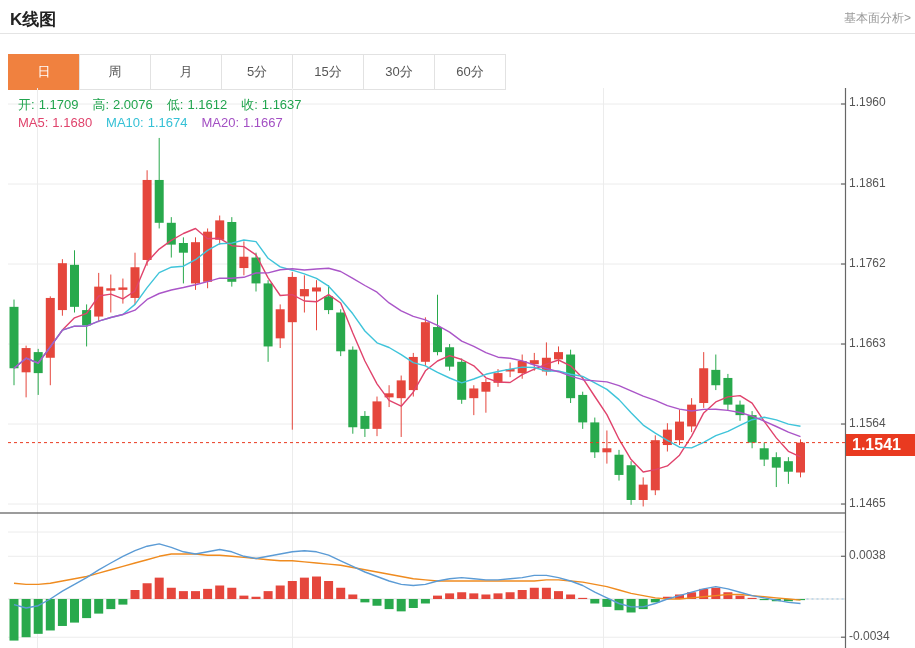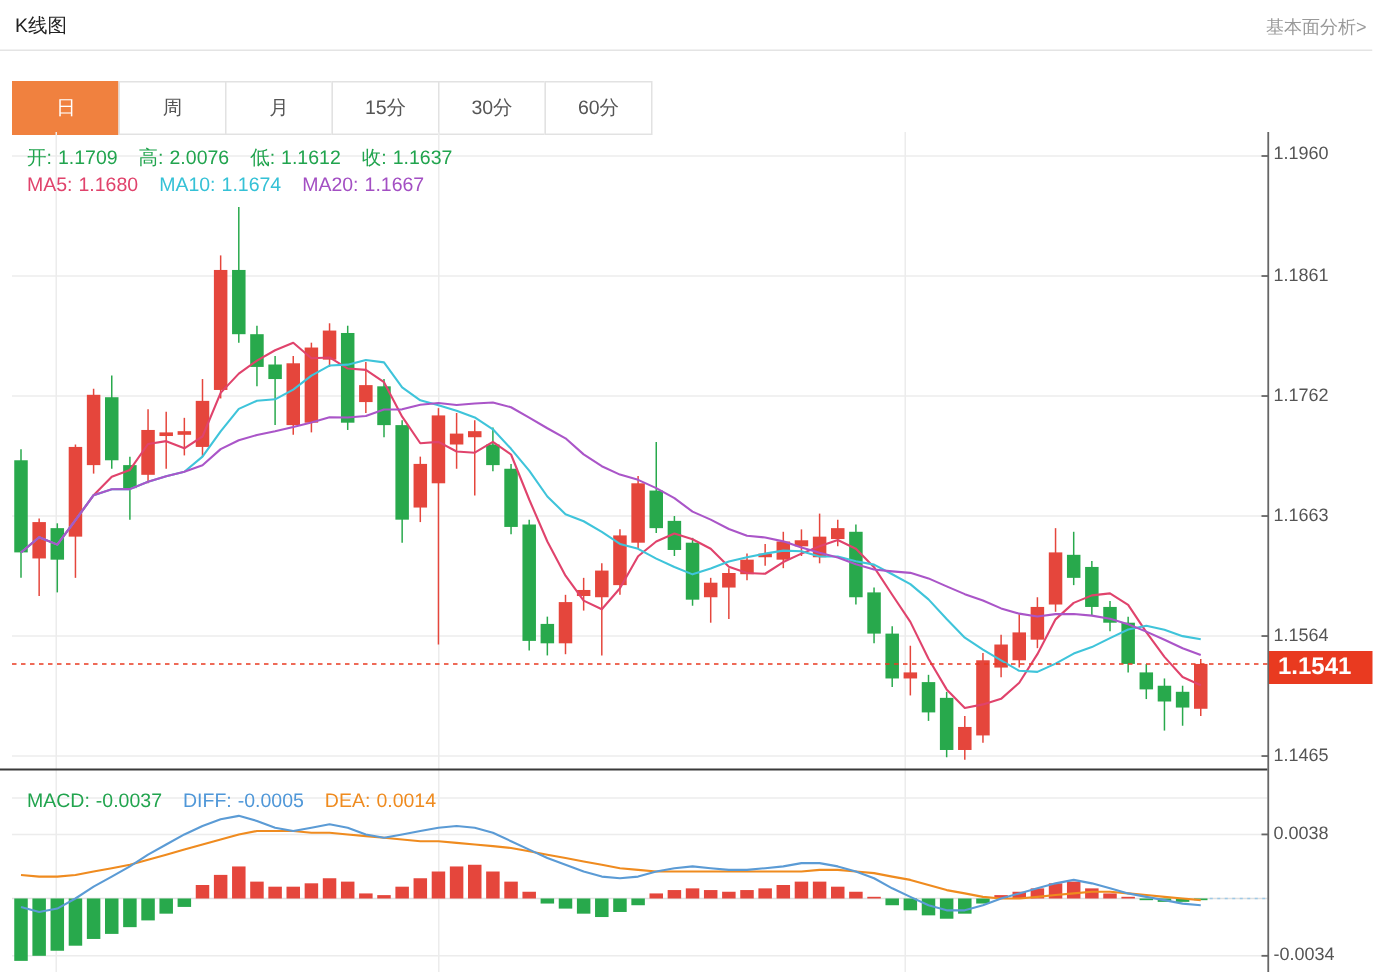--- a/index.html
+++ b/index.html
@@ -1,18 +1,18 @@
 <!DOCTYPE html>
 <html><head>
 <meta charset="utf-8">
 <style>
   html,body{margin:0;padding:0;background:#fff;width:915px;height:648px;overflow:hidden;
     font-family:"Liberation Sans","DejaVu Sans",sans-serif;}
   .app{position:relative;width:915px;height:648px;}
-  .header-title{position:absolute;left:10px;top:8px;font-size:13px;font-weight:normal;color:#222;}
+  .header-title{position:absolute;left:10px;top:8px;font-size:17px;font-weight:bold;color:#222;}
   .header-link{position:absolute;right:4px;top:10px;font-size:12px;color:#999;cursor:pointer;margin-left:16px;}
   .header-divider{position:absolute;left:0;top:33px;width:915px;height:1px;background:#e4e4e4;}
   .tabs{position:absolute;left:8px;top:54px;display:flex;}
   .tab{width:70px;height:34px;line-height:34px;text-align:center;font-size:13px;color:#555;
     background:#fff;border:1px solid #e2e2e2;margin-left:-1px;cursor:pointer;}
   .tab:first-child{margin-left:0;}
   .tab.active{background:#f0813f;border-color:#f0813f;color:#fff;}
   .row{position:absolute;left:18px;font-size:13px;z-index:5;white-space:nowrap;}
   .quote-row{top:96px;}
   .ma-row{top:115px;}
@@ -35,20 +35,21 @@
 
 <div class="app">
   <div class="header-title">K线图</div>
   <div class="header-link">基本面分析&gt;</div>
   <div class="header-divider"></div>
 
   <div class="tabs" id="tabs">
       <div class="tab active">日</div>
       <div class="tab">周</div>
       <div class="tab">月</div>
+      <div class="tab">5分</div>
       <div class="tab">15分</div>
       <div class="tab">30分</div>
       <div class="tab">60分</div>
     </div>
 
   <div class="chart" id="chart"><svg width="915" height="648">
         <line x1="8" y1="104.00114090131274" x2="845" y2="104.00114090131274" stroke="#ececec" stroke-width="1"></line>
         <line x1="8" y1="184.00684540787287" x2="845" y2="184.00684540787287" stroke="#ececec" stroke-width="1"></line>
         <line x1="8" y1="264.012549914433" x2="845" y2="264.012549914433" stroke="#ececec" stroke-width="1"></line>
         <line x1="8" y1="344.0182544209931" x2="845" y2="344.0182544209931" stroke="#ececec" stroke-width="1"></line>
@@ -279,23 +280,20 @@
       </svg></div>
 
   <div class="row quote-row">
     <span class="q">开:</span><span class="q gap">1.1709</span><span class="q">高:</span><span class="q gap">2.0076</span><span class="q">低:</span><span class="q gap">1.1612</span><span class="q">收:</span><span class="q">1.1637</span>
   </div>
 
   <div class="row ma-row">
     <span class="ma5">MA5:</span><span class="ma5 gap">1.1680</span><span class="ma10">MA10:</span><span class="ma10 gap">1.1674</span><span class="ma20">MA20:</span><span class="ma20">1.1667</span>
   </div>
 
-  <div class="row macd-row">
-    <span class="q">MACD:</span><span class="q gap">-0.0037</span><span class="diff">DIFF:</span><span class="diff gap">-0.0005</span><span class="dea">DEA:</span><span class="dea">0.0014</span>
-  </div>
 
   <div id="axis-labels">
       <div class="axlab" style="top: 95px;">1.1960</div>
       <div class="axlab" style="top: 176.007px;">1.1861</div>
       <div class="axlab" style="top: 256.013px;">1.1762</div>
       <div class="axlab" style="top: 336.018px; text-align: right;">1.1663</div>
       <div class="axlab" style="top: 416.024px;">1.1564</div>
       <div class="axlab" style="top: 496.03px;">1.1465</div>
       <div class="axlab" style="top: 548.279px;">0.0038</div>
       <div class="axlab" style="top: 629.209px;">-0.0034</div>

